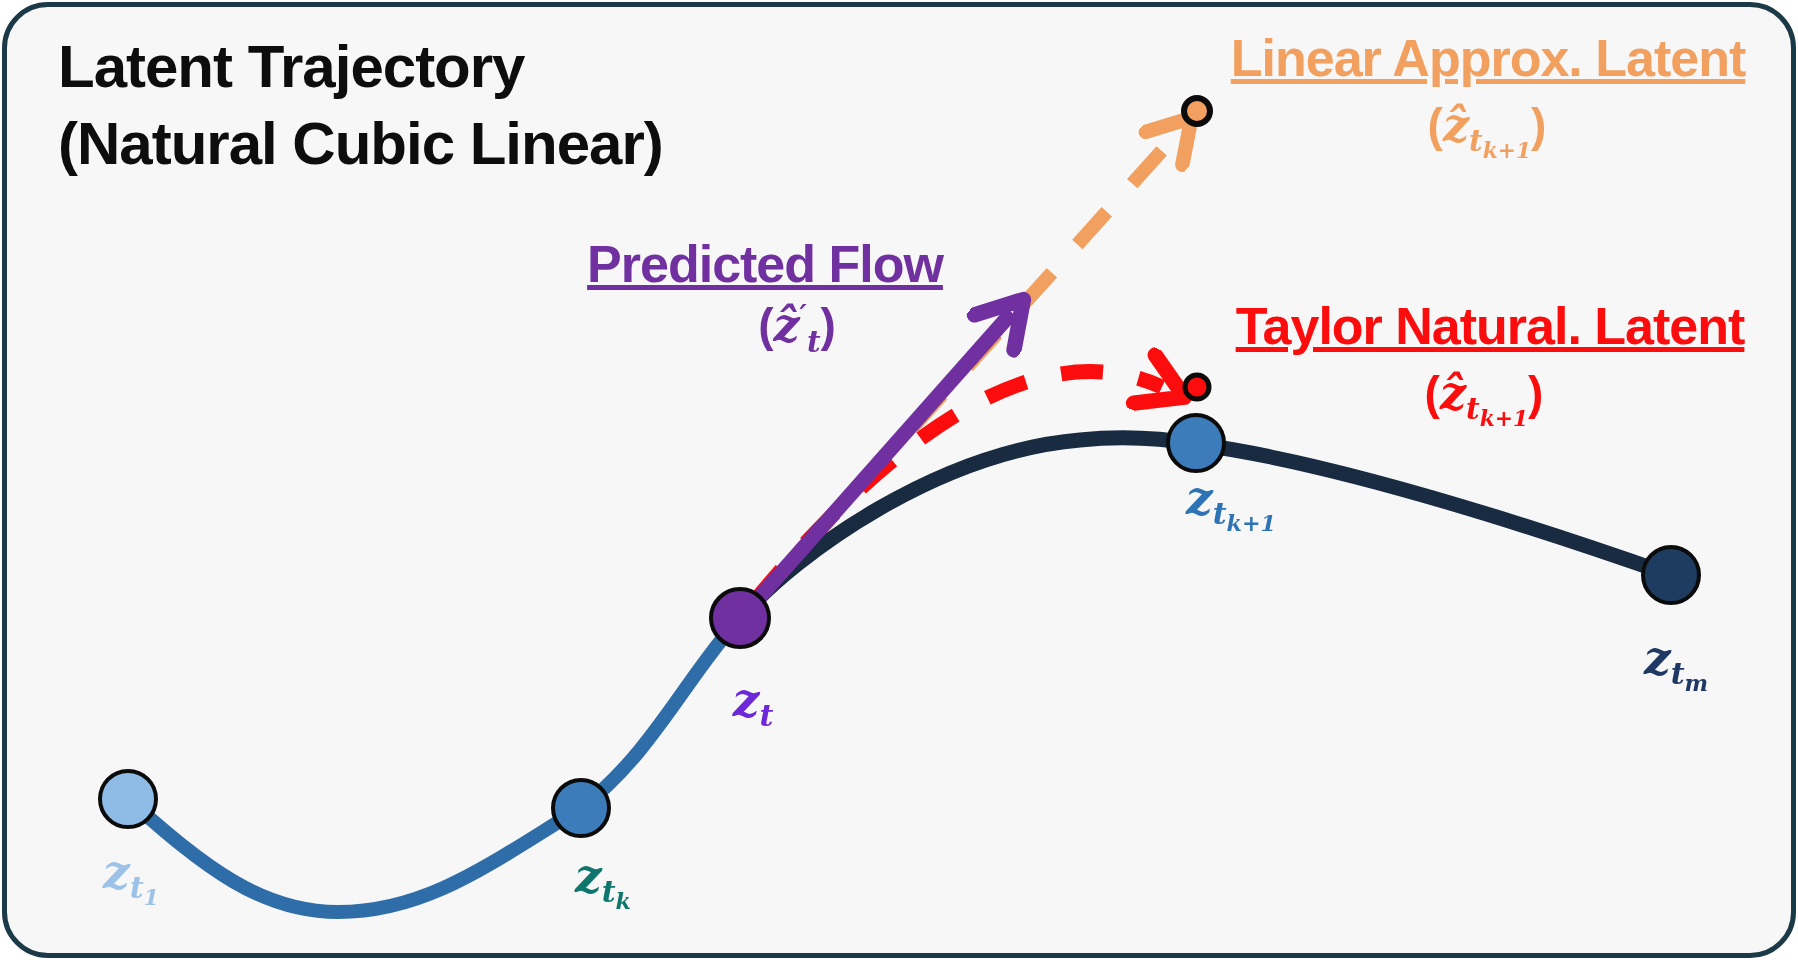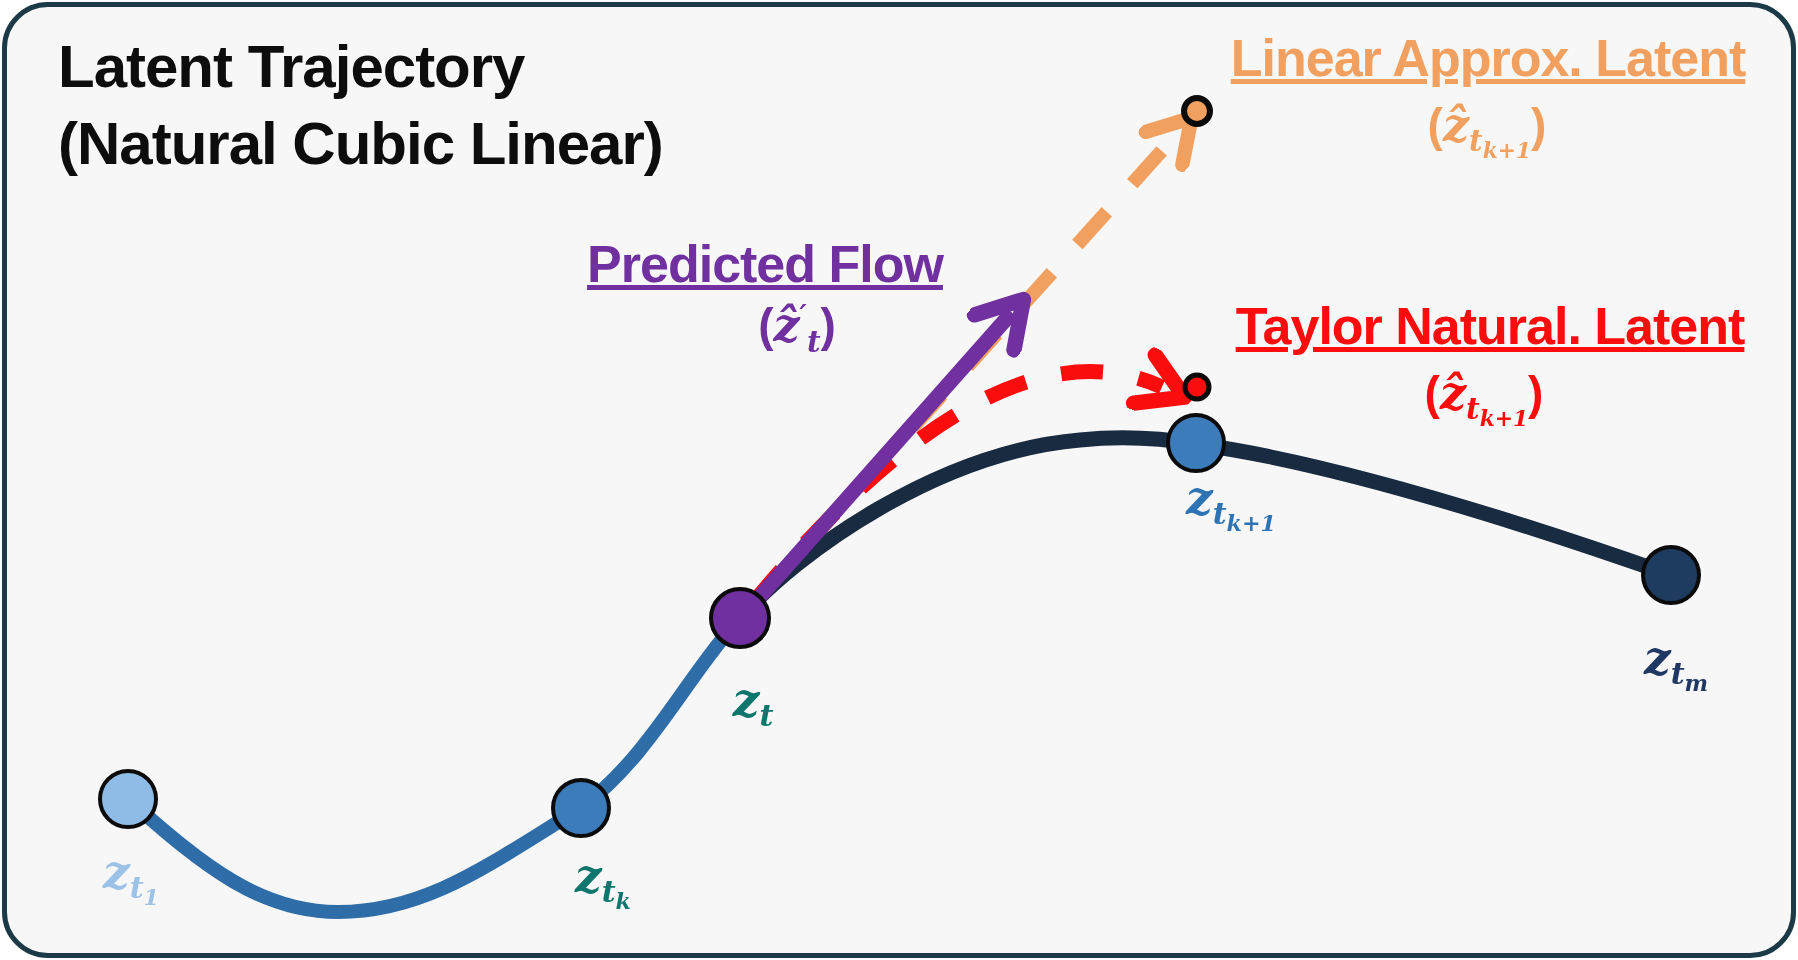--- a/index.html
+++ b/index.html
@@ -85,21 +85,21 @@
   <div class="txt math lbl2 ctr" style="left: 1484px; top: 370px; color: rgb(251, 13, 13);">
     <span class="paren">(</span><span>ẑ</span><sub><span>t</span><sub>k+1</sub></sub><span class="paren">)</span>
   </div>
 
   <div class="txt math ptlbl ctr" style="left: 131px; top: 848px; color: rgb(156, 194, 232); font-style: italic;">
     <span>z</span><sub><span>t</span><sub>1</sub></sub>
   </div>
   <div class="txt math ptlbl ctr" style="left: 603px; top: 852px; color: #0f766e;">
     <span>z</span><sub><span>t</span><sub>k</sub></sub>
   </div>
-  <div class="txt math ptlbl ctr" style="left: 753px; top: 676px; color: #0f766e;">
+  <div class="txt math ptlbl ctr" style="left: 753px; top: 676px; color: #6d28d9;">
     <span>z</span><sub><span>t</span><sub></sub></sub>
   </div>
   <div class="txt math ptlbl ctr" style="left: 1217px; top: 474px; color: rgb(46, 116, 181); margin-left: 14px;">
     <span>z</span><sub><span>t</span><sub>k+1</sub></sub>
   </div>
   <div class="txt math ptlbl ctr" style="left: 1676px; top: 634px; color: rgb(31, 56, 100);">
     <span>z</span><sub><span>t</span><sub>m</sub></sub>
   </div>
 
 </div>

